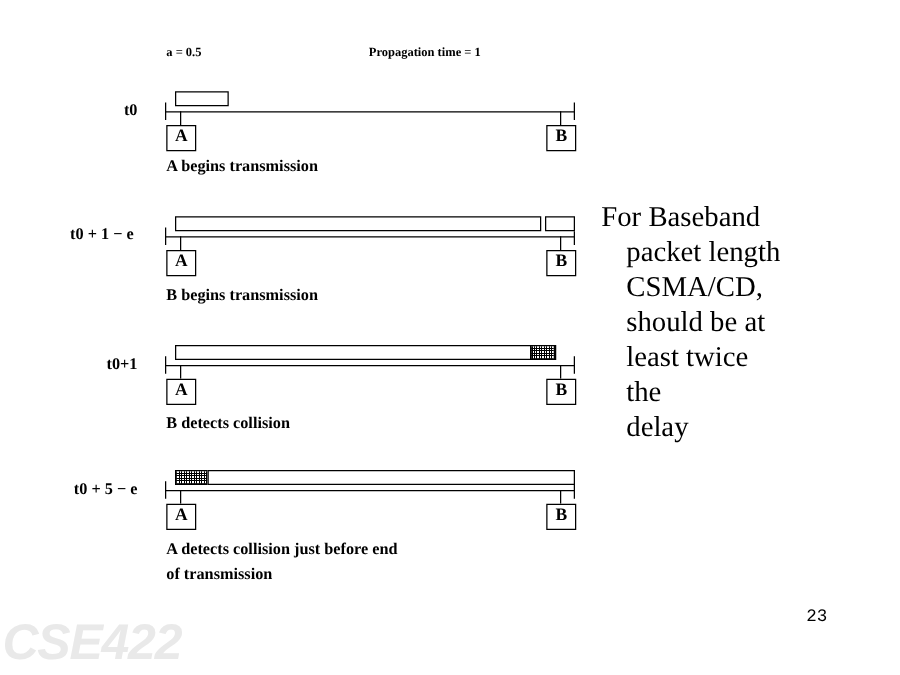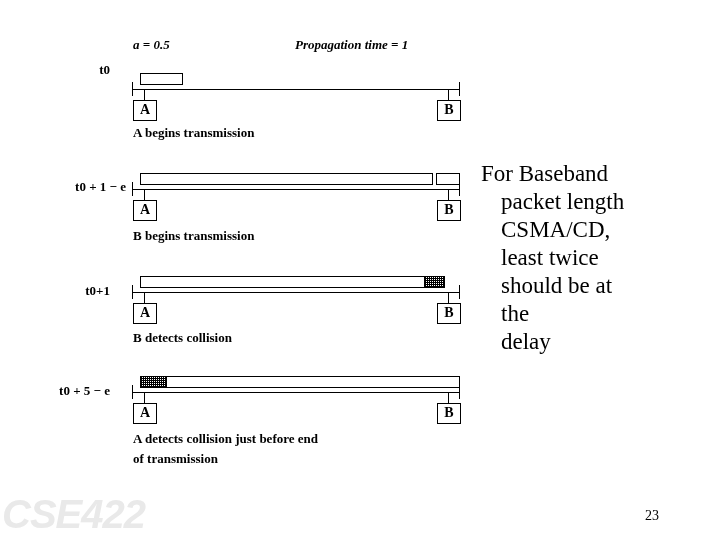--- a/index.html
+++ b/index.html
@@ -16,23 +16,22 @@
     color: #000000;
   }
 
   
   .txt {
     position: absolute;
     white-space: nowrap;
     line-height: 1.05;
   }
   .hdr-label {
-    font-size: 13px;
-    font-weight: bold;
-    font-style: italic;
+    font-size: 10px;
+    font-weight: bold;
   }
   .time-label {
     font-size: 13px;
     font-weight: bold;
     text-align: right;
   }
   .caption {
     font-size: 13px;
     font-weight: bold;
   }
@@ -120,55 +119,55 @@
     font-size: 40px;
     font-weight: bold;
     font-style: italic;
     letter-spacing: -1px;
     color: #e9e9e9;
     user-select: none;
   }
   #pagenum {
     position: absolute;
     left: 645px;
-    top: 508px;
-    font-family: Liberation Serif, serif;
+    top: 486px;
+    font-family: Liberation Mono, monospace;
     font-size: 14px;
     color: #000;
   }
 </style>
 </head>
 <body>
 
 <div class="txt hdr-label" style="left:133px; top:38px;">a = 0.5</div>
 
 <div class="txt hdr-label" style="left:295px; top:38px;">Propagation time = 1</div>
 
 <div class="row">
 
-  <div class="txt time-label" style="left:70px; top:63px; width:40px;">t0</div>
+  <div class="txt time-label" style="left:70px; top:81px; width:40px;">t0</div>
 
   <div class="cable" style="left:132px; top:89px; width:328px;"></div>
   <div class="endtick" style="left:132px; top:82px; height:14px;"></div>
   <div class="endtick" style="left:459px; top:82px; height:14px;"></div>
 
   <div class="packet" style="left:140px; top:73px; width:43px; height:12px;"></div>
 
   <div class="lead" style="left:144px; top:89px; height:11px;"></div>
   <div class="station" style="left:133px; top:100px; width:22px; height:19px;">A</div>
 
   <div class="lead" style="left:448px; top:89px; height:11px;"></div>
   <div class="station" style="left:437px; top:100px; width:22px; height:19px;">B</div>
 
   <div class="txt caption" style="left:133px; top:126px;text-align:center;">A  begins transmission</div>
 </div>
 
 <div class="row">
 
-  <div class="txt time-label" style="left:56px; top:180px; width:70px;">t0 + 1 − e</div>
+  <div class="txt time-label" style="left:37px; top:180px; width:70px;">t0 + 1 − e</div>
 
   <div class="cable" style="left:132px; top:189px; width:328px;"></div>
   <div class="endtick" style="left:132px; top:182px; height:14px;"></div>
   <div class="endtick" style="left:459px; top:182px; height:14px;"></div>
 
   <div class="packet" style="left:140px; top:173px; width:293px; height:12px;"></div>
 
   <div class="packet" style="left:436px; top:173px; width:24px; height:12px;"></div>
 
   <div class="lead" style="left:144px; top:189px; height:11px;"></div>
@@ -219,20 +218,20 @@
   <div class="station" style="left:437px; top:403px; width:22px; height:19px;">B</div>
 
   <div class="txt caption" style="left:133px; top:432px;font-family:Liberation Serif, serif;">A  detects collision just before end</div>
   <div class="txt caption" style="left:133px; top:452px;">of transmission</div>
 </div>
 
 <div id="explanation">
   <span class="ln">For Baseband</span>
   <span class="ln indent">packet length</span>
   <span class="ln indent">CSMA/CD,</span>
+  <span class="ln indent">should be at</span>
   <span class="ln indent">least twice</span>
-  <span class="ln indent">should be at</span>
   <span class="ln indent">the</span>
   <span class="ln indent">delay</span>
 </div>
 
 <div id="watermark">CSE422</div>
 <div id="pagenum">23</div>
 
 </body></html>

